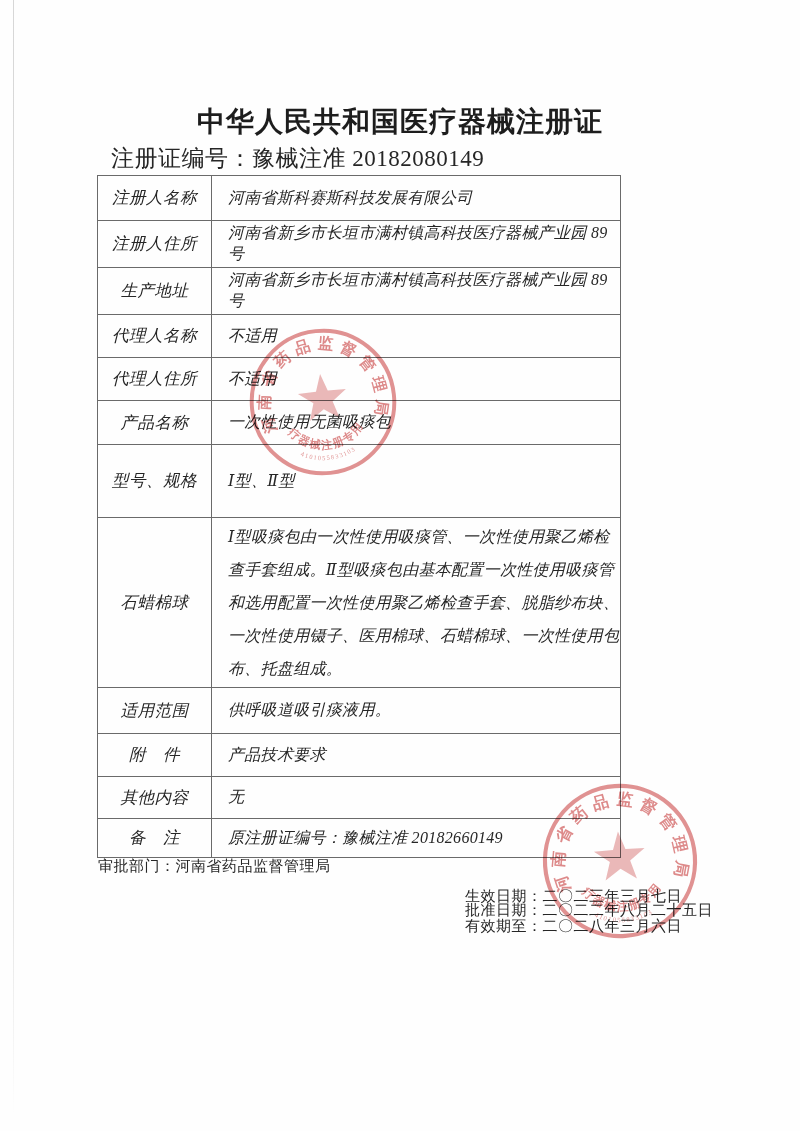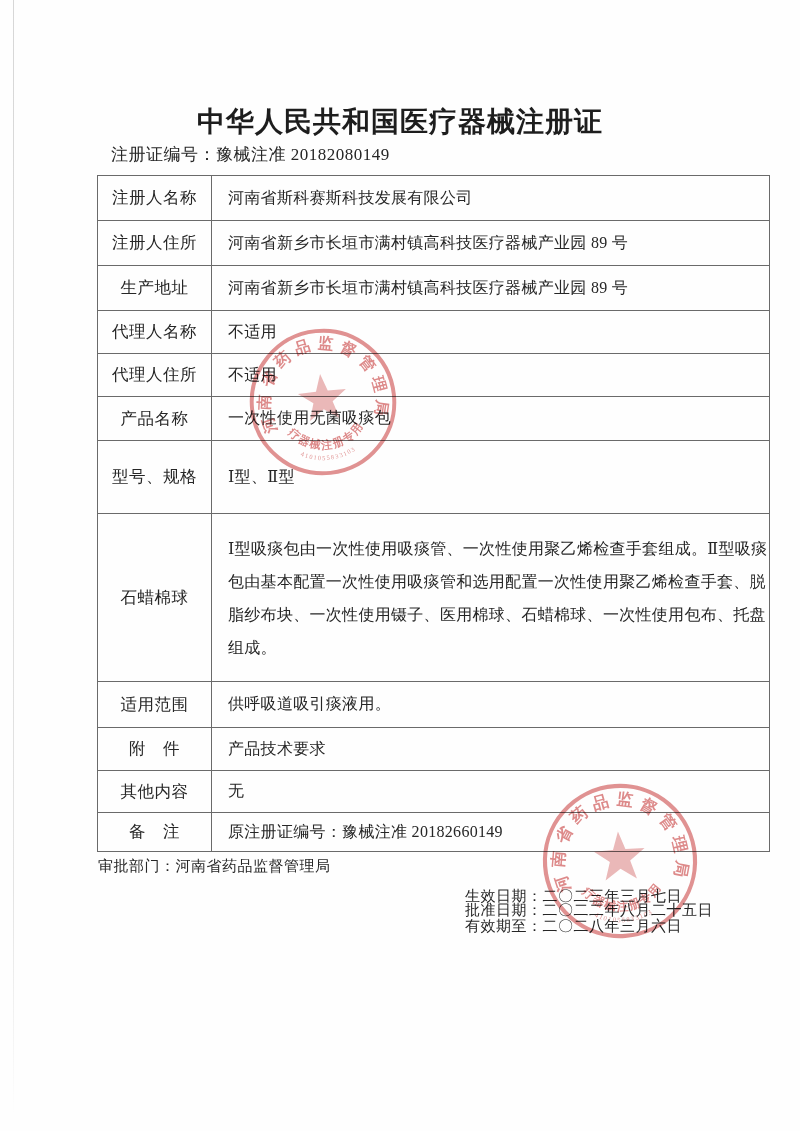--- a/index.html
+++ b/index.html
@@ -8,24 +8,24 @@
     font-family:"Liberation Serif","DejaVu Serif",serif; color:#262626;
     position:relative;
   }
   .page { position:absolute; inset:0; background:#fefefe; }
   .scan-edge { position:absolute; left:13px; top:0; width:1px; height:1115px;
     background:linear-gradient(#d7d7d7,#e3e3e3 80%,rgba(227,227,227,0)); }
 
   .title { position:absolute; left:0; right:0; top:84px; text-align:center;
     font-size:28px; font-weight:bold; letter-spacing:1px; color:#1d1d1d; }
 
-  .cert-line { position:absolute; left:111px; top:143px; font-size:17px; letter-spacing:0.5px; }
+  .cert-line { position:absolute; left:111px; top:143px; font-size:23px; letter-spacing:0.5px; }
 
-  table.cert { position:absolute; left:97px; top:175px; width:673px;
-    border-collapse:collapse; table-layout:fixed; }
+  table.cert { position:absolute; left:97px; top:175px; width:524px;
+    border-collapse:collapse; table-layout:fixed;font-style:italic; }
   table.cert td { border:1px solid #6a6a6a; vertical-align:middle; }
   td.lbl { width:111px; text-align:center; font-size:16.5px; letter-spacing:0.5px; }
   td.val { font-size:16px; padding:2px 12px 2px 16px; letter-spacing:0.3px; }
   td.val.long { line-height:33px; padding-right:0; }
   tr.r0,tr.r1,tr.r2 { height:45px; }
   tr.r3,tr.r4 { height:43px; }
   tr.r5 { height:44px; }
   tr.r6 { height:73px; }
   tr.r7 { height:168px; }
   tr.r8 { height:46px; }

